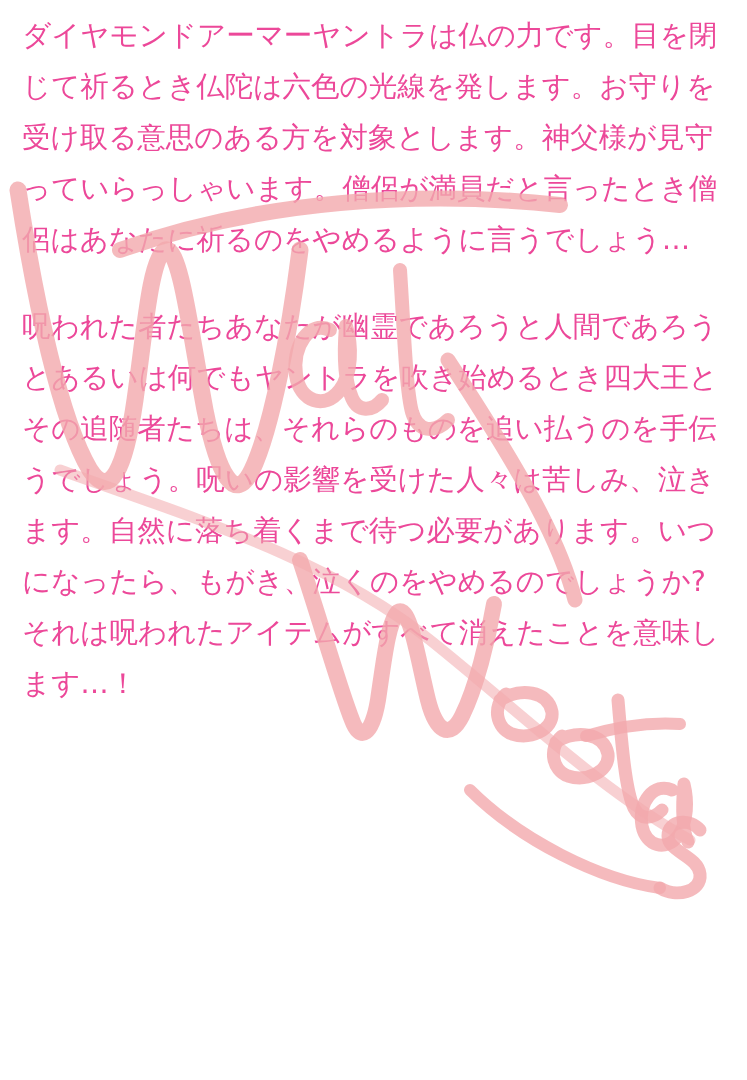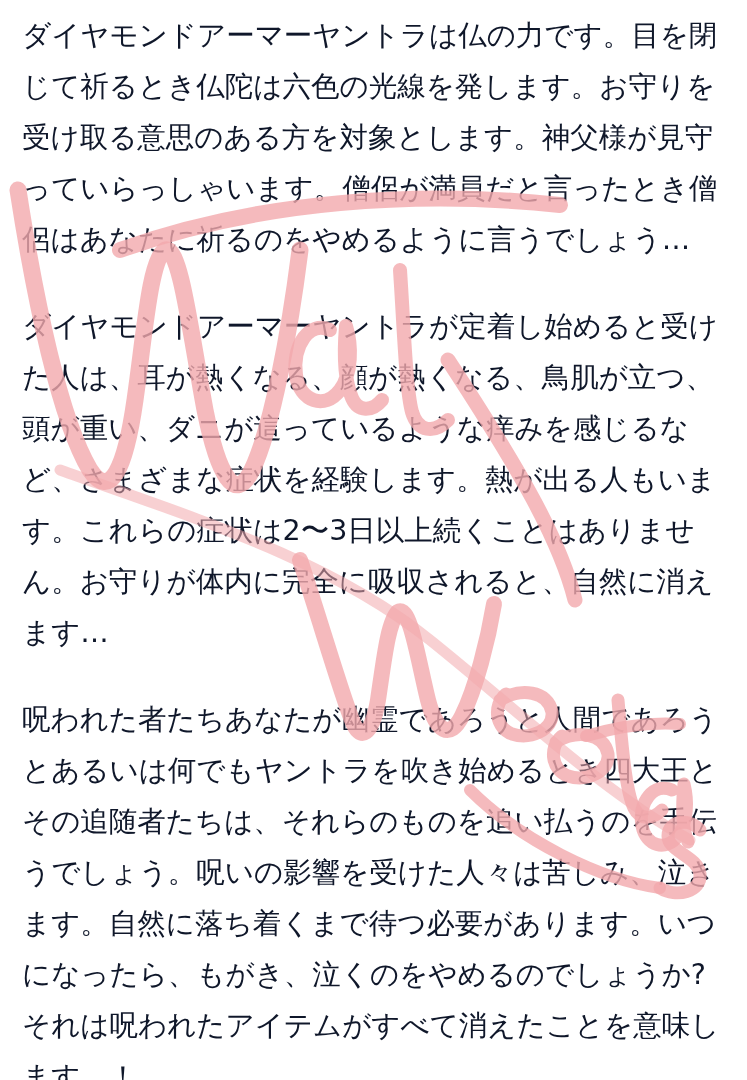--- a/index.html
+++ b/index.html
@@ -31,40 +31,39 @@
   #content {
     position: absolute;
     left: 0;
     top: 0;
     width: 747px;
     padding: 10px 22px 0 22px;
     box-sizing: border-box;
     z-index: 1;
   }
   .para {
-    color: #0f172a;
+    color: #ec4899;
     font-size: 28.5px;
     line-height: 51px;
     letter-spacing: 0px;
     text-align: left;
     margin: 0 0 36px 0;
     word-break: break-all;
   }
   .para:last-child {
     margin-bottom: 0;
   }
 </style>
 </head>
 <body>
 
 <div id="page">
 
   <div id="content">
     <p class="para">ダイヤモンドアーマーヤントラは仏の力です。目を閉じて祈るとき仏陀は六色の光線を発します。お守りを受け取る意思のある方を対象とします。神父様が見守っていらっしゃいます。僧侶が満員だと言ったとき僧侶はあなたに祈るのをやめるように言うでしょう…</p>
-    <p class="para">ダイヤモンドアーマーヤントラが定着し始めると受けた人は、耳が熱くなる、顔が熱くなる、鳥肌が立つ、頭が重い、ダニが這っているような痒みを感じるなど、さまざまな症状を経験します。熱が出る人もいます。これらの症状は2〜3日以上続くことはありません。お守りが体内に完全に吸収されると、自然に消えます…</p>
     <p class="para">呪われた者たちあなたが幽霊であろうと人間であろうとあるいは何でもヤントラを吹き始めるとき四大王とその追随者たちは、それらのものを追い払うのを手伝うでしょう。呪いの影響を受けた人々は苦しみ、泣きます。自然に落ち着くまで待つ必要があります。いつになったら、もがき、泣くのをやめるのでしょうか?それは呪われたアイテムがすべて消えたことを意味します…！</p>
   </div>
 
   <svg id="watermark" viewBox="0 0 747 1080" xmlns="http://www.w3.org/2000/svg" aria-hidden="true">
     <g fill="none" stroke="#f2a9ad" stroke-opacity="0.8" stroke-linecap="round" stroke-linejoin="round">
 
       <path d="M18 190 C 35 300, 60 420, 90 470 C 110 500, 125 470, 135 400 C 145 330, 150 260, 165 250 C 180 245, 190 330, 205 410 C 218 475, 235 505, 252 470 C 272 428, 290 330, 300 250" stroke-width="17"></path>
 
       <path d="M330 330 C 310 320, 292 345, 296 375 C 300 402, 325 410, 340 390 C 352 374, 352 345, 346 326 C 344 350, 344 380, 352 398 C 358 412, 372 412, 382 400" stroke-width="14"></path>
 

